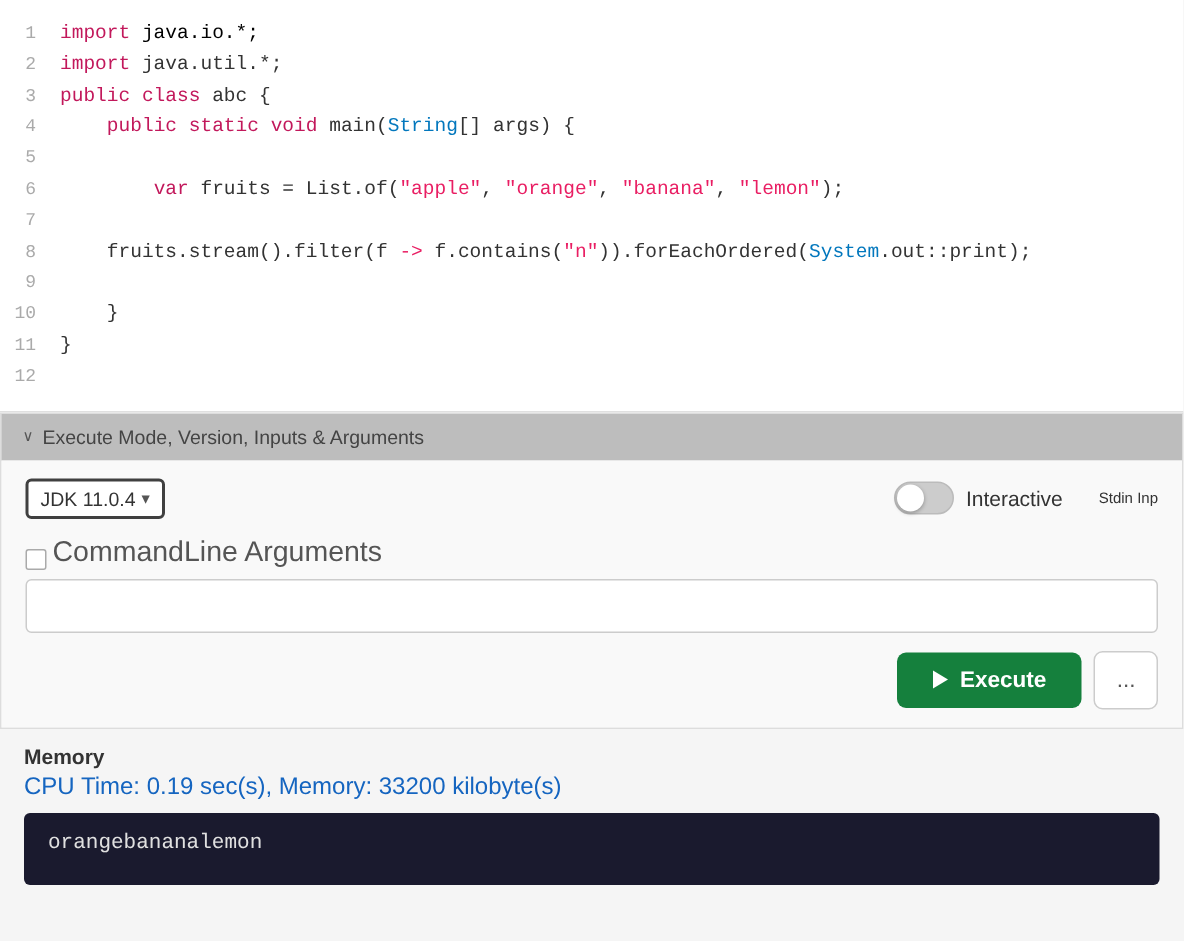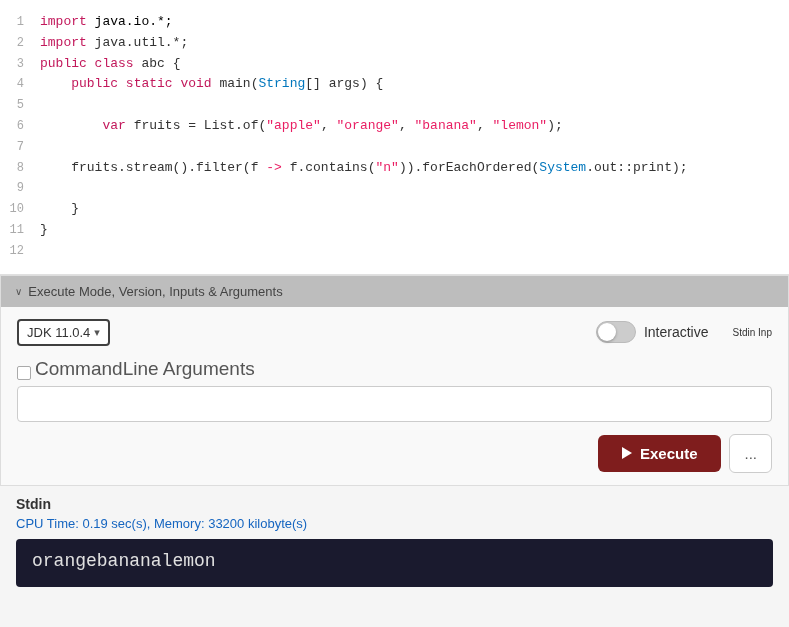--- a/index.html
+++ b/index.html
@@ -157,21 +157,21 @@
 
     .execute-actions {
       display: flex;
       justify-content: flex-end;
       align-items: center;
       gap: 8px;
       margin-top: 12px;
     }
 
     .execute-btn {
-      background: #7f1d1d;
+      background: #15803d;
       color: #fff;
       border: none;
       border-radius: 6px;
       padding: 10px 24px;
       font-size: 15px;
       font-weight: 600;
       cursor: pointer;
       display: flex;
       align-items: center;
       gap: 8px;
@@ -203,31 +203,31 @@
     }
 
     .result-title {
       font-size: 14px;
       color: #333;
       font-weight: 600;
       margin-bottom: 4px;
     }
 
     .result-stats {
-      font-size: 13px;
+      font-size: 16px;
       color: #1565c0;
       font-weight: 500;
       margin-bottom: 8px;
     }
 
     .result-output {
       background: #1a1a2e;
       color: #e0e0e0;
       font-family: 'Courier New', Consolas, monospace;
-      font-size: 18px;
+      font-size: 14px;
       padding: 12px 16px;
       border-radius: 4px;
       min-height: 48px;
     }
   </style>
 </head>
 <body>
 
 <div class="code-editor">
   <div id="code-lines">
@@ -314,16 +314,16 @@
         <span>Execute</span>
       </button>
       <button class="more-btn">
         <span>...</span>
       </button>
     </div>
   </div>
 </div>
 
 <div class="result-section">
-  <div class="result-title">Stdin</div>
+  <div class="result-title">Memory</div>
   <div class="result-stats">CPU Time: 0.19 sec(s), Memory: 33200 kilobyte(s)</div>
   <div class="result-output">orangebananalemon</div>
 </div>
 
 </body></html>

